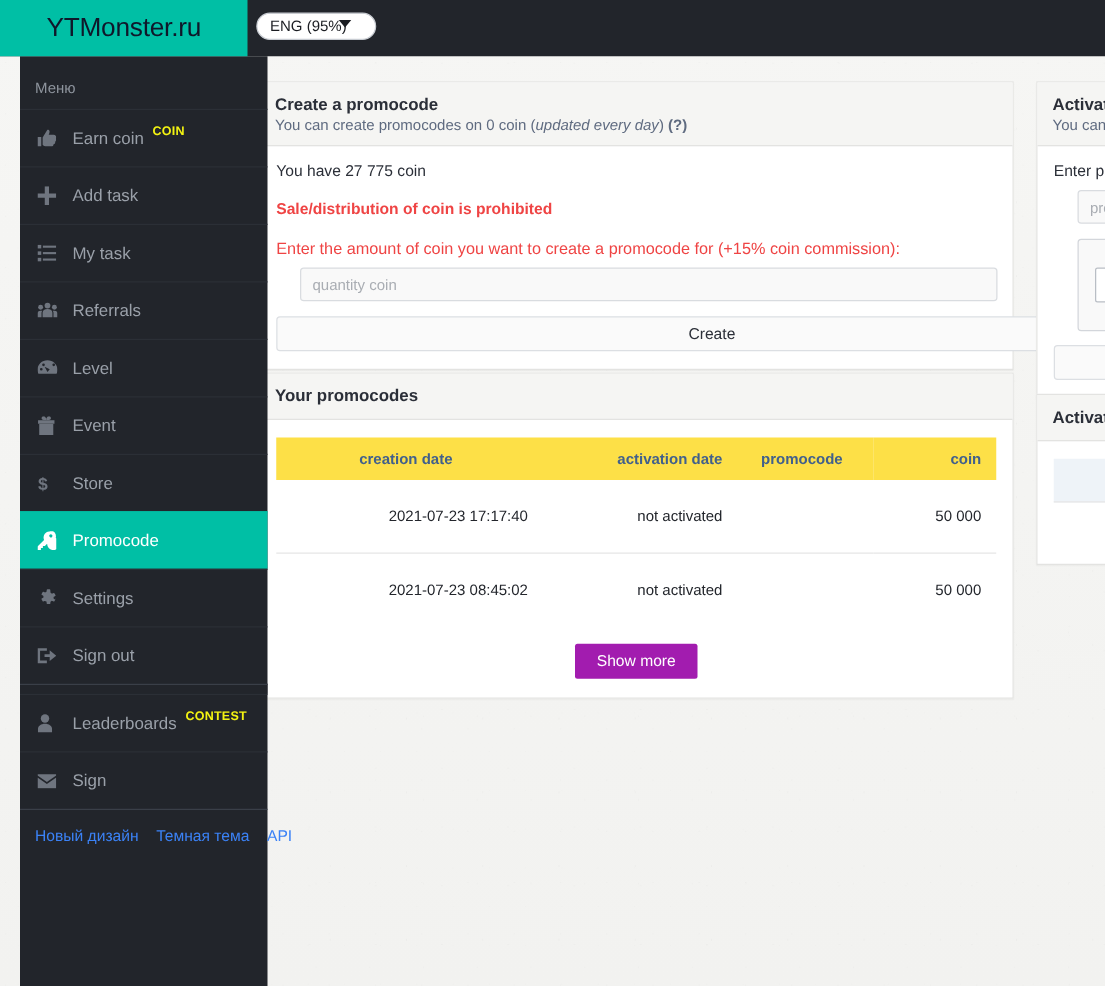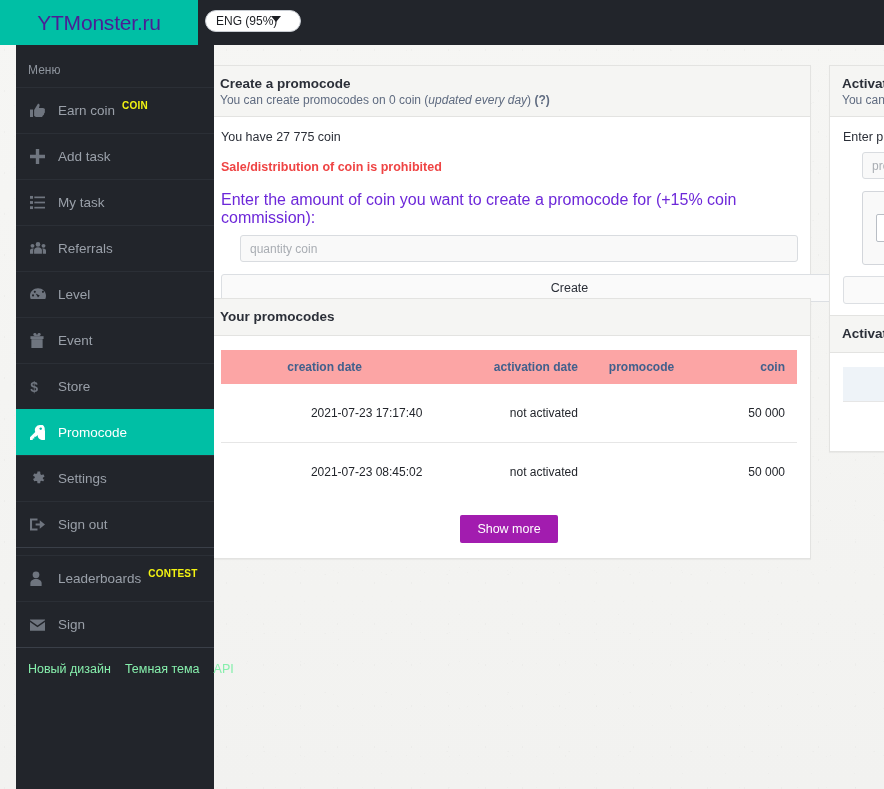--- a/index.html
+++ b/index.html
@@ -25,21 +25,21 @@
   .topbar {
     position: absolute; top: 0; left: 0;
     width: 884px; height: 45px;
     background: #22252b;
     z-index: 20;
   }
   .brand {
     position: absolute; top: 0; left: 0;
     width: 198px; height: 45px;
     background: #00bfa5;
-    color: #4c1d95;
+    color: #0f172a;
     font-size: 21px;
     font-weight: 400;
     display: flex; align-items: center; justify-content: center;
     letter-spacing: -0.2px;
     text-align: right;
   }
   .lang-select {
     position: absolute; left: 205px; top: 10px;
     height: 22px;
     background: #ffffff;
@@ -111,21 +111,21 @@
   .nav-sep {
     height: 8px;
     border-top: 1px solid #3a3f48;
     background: #22252b;
   }
   .sidebar-footer {
     border-top: 1px solid #3a3f48;
     padding: 14px 0 0 12px;
     display: flex;
     gap: 14px;
-    color: #86efac;
+    color: #3b82f6;
     font-size: 12.5px;
   }
   .sidebar-footer span { cursor: pointer; white-space: nowrap; }
 
   
   .content {
     position: absolute; top: 45px; left: 198px;
     width: 686px; height: 744px;
   }
 
@@ -152,21 +152,21 @@
     margin: 0;
   }
   .panel-sub i { font-style: italic; }
   .panel-sub b { font-weight: bold; cursor: pointer; }
   .panel-body { padding: 13px 13px 14px 13px; }
 
   
   #card-create { left: 9px; top: 20px; width: 604px; }
   .line-have { font-size: 12.5px; color: #2b2f38; margin: 0 0 16px 0; }
   .line-prohibit { font-size: 12.5px; color: #ef4444; font-weight: bold; margin: 0 0 17px 0; }
-  .line-enter { font-size: 16px; color: #6d28d9; margin: 0 0 8px 0; }
+  .line-enter { font-size: 13px; color: #ef4444; margin: 0 0 8px 0; }
   .text-input {
     display: block;
     width: 558px; height: 27px;
     margin: 0 0 12px 19px;
     background: #f9f9f9;
     border: 1px solid #d9dce0;
     border-radius: 3px;
     font-family: "Liberation Sans", sans-serif;
     font-size: 12px;
     color: #2b2f38;
@@ -183,21 +183,21 @@
     font-size: 12.5px;
     color: #2b2f38;
     cursor: pointer;
   }
 
   
   #card-promos { left: 9px; top: 253px; width: 604px; }
   #card-promos .panel-body { padding: 14px 13px 15px 13px; }
   table.promos { width: 100%; border-collapse: collapse; }
   table.promos th {
-    background: #fca5a5;
+    background: #fde047;
     color: #41608c;
     font-size: 12px;
     font-weight: bold;
     padding: 10px 6px;
     border: none;
   }
   table.promos td {
     font-size: 12px;
     color: #23262c;
     padding: 22px 6px;

